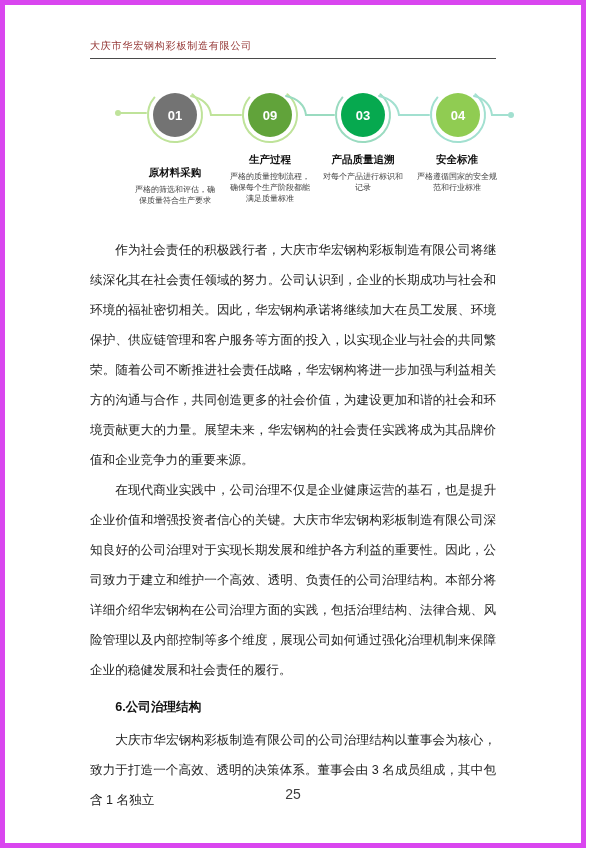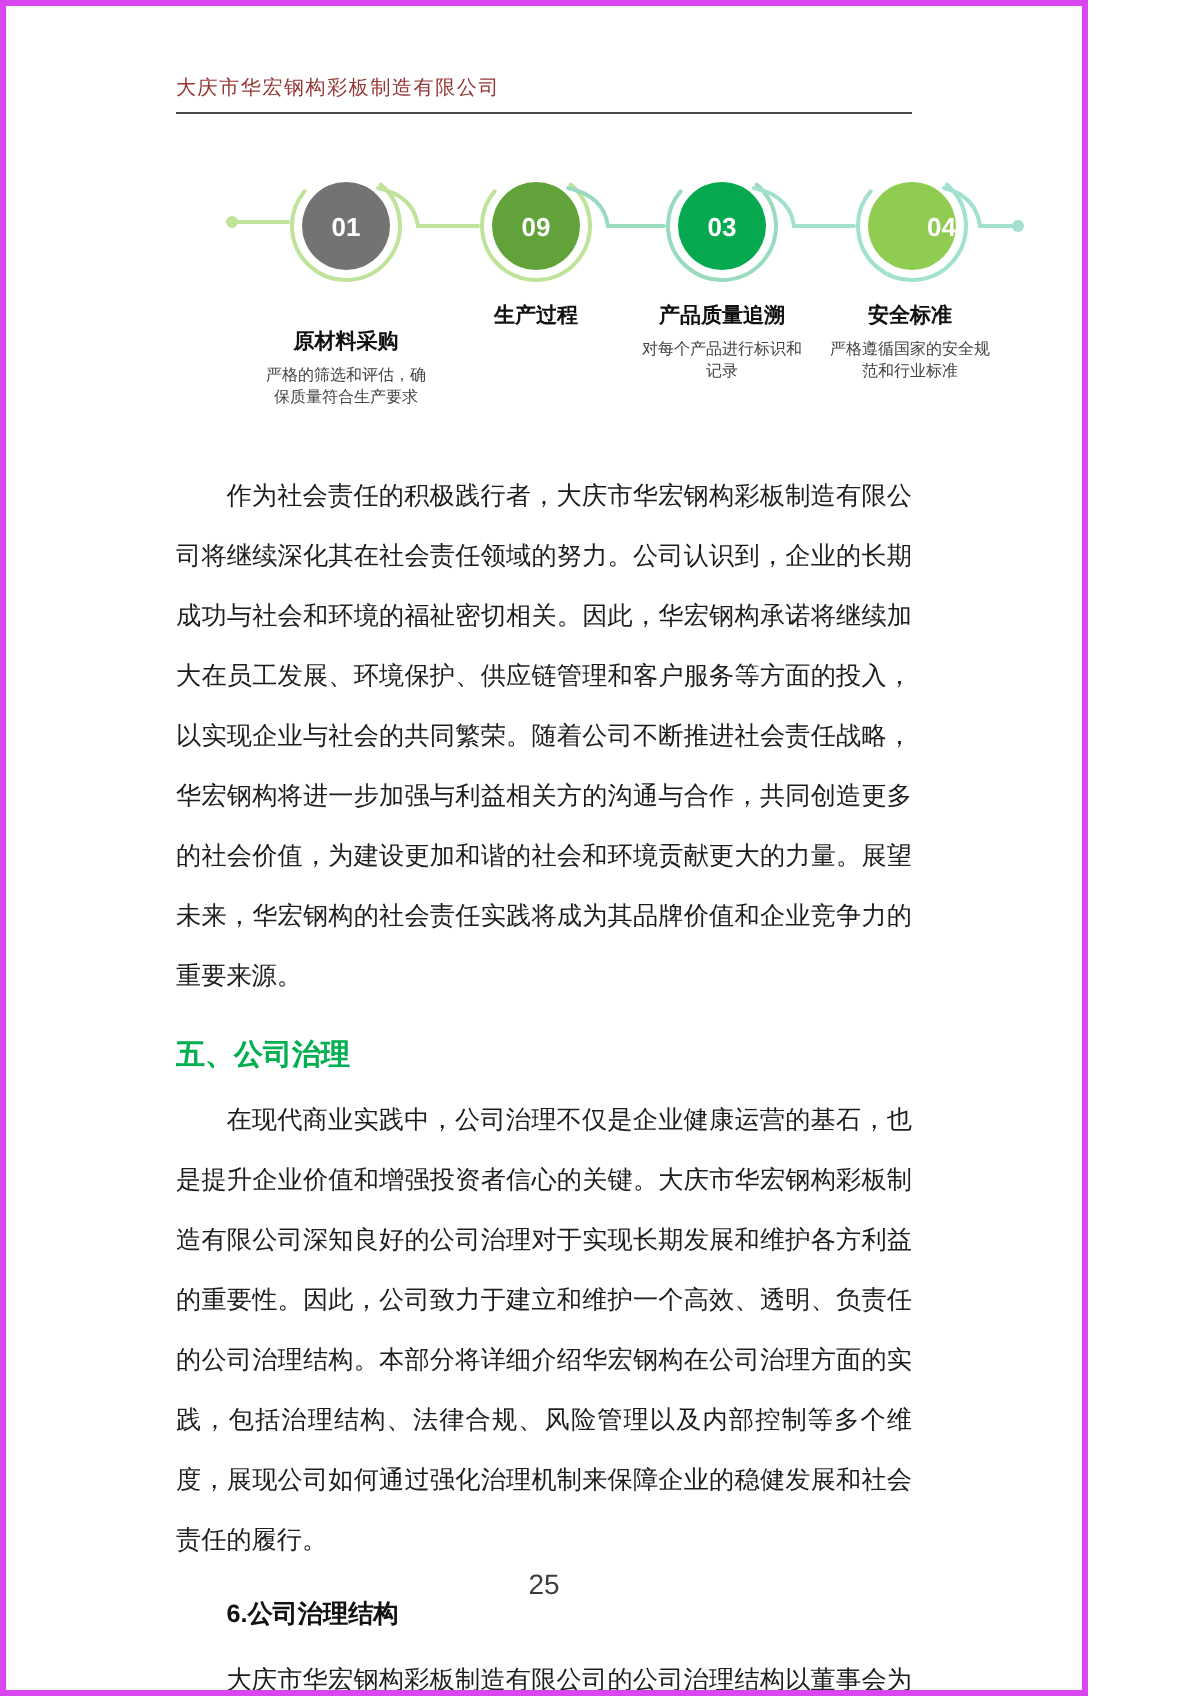--- a/index.html
+++ b/index.html
@@ -1,21 +1,21 @@
 <!DOCTYPE html>
 <html style="--line-a: #bfe39a; --line-b: #9adbc0; --line-c: #a2e0d0; --accent-green: #00af50; --header-red: #943634;"><head>
 <meta charset="utf-8">
 <style>
   html,body{margin:0;padding:0;background:#fff;}
   .page{
     position:relative;
-    width:544px;height:848px;
+    width:586px;height:848px;
     background:#ffffff;
     box-sizing:border-box;
-    border:3px solid #d946ef;
+    border:5px solid #d946ef;
     font-family:"Liberation Sans", sans-serif;
     color:#1f1f1f;
     overflow:hidden;
   }
   
   .doc-header{
     position:absolute;left:85px;right:85px;top:34px;
     border-bottom:1px solid #4a4a4a;
     padding-bottom:5px;
   }
@@ -114,46 +114,46 @@
 
     <div class="step-circle c1" style="background: #737373;">
       <span>01</span>
     </div>
     <div class="step-circle c2" style="background: rgb(97, 163, 58);">
       <span>09</span>
     </div>
     <div class="step-circle c3" style="background: rgb(6, 169, 79);">
       <span>03</span>
     </div>
-    <div class="step-circle c4" style="background: rgb(144, 204, 82); justify-content: flex-end;">
+    <div class="step-circle c4" style="background: rgb(144, 204, 82);">
       <span>04</span>
     </div>
 
     <div class="step-labels">
       <div class="step-col l1">
         <div class="step-title">原材料采购</div>
         <div class="step-desc">严格的筛选和评估，确保质量符合生产要求</div>
       </div>
       <div class="step-col l2">
         <div class="step-title">生产过程</div>
+        <div class="step-desc">严格的质量控制流程，确保每个生产阶段都能满足质量标准</div>
       </div>
       <div class="step-col l3">
         <div class="step-title">产品质量追溯</div>
         <div class="step-desc">对每个产品进行标识和记录</div>
       </div>
       <div class="step-col l4">
         <div class="step-title">安全标准</div>
         <div class="step-desc">严格遵循国家的安全规范和行业标准</div>
       </div>
     </div>
   </section>
 
   <main class="content">
     <p>作为社会责任的积极践行者，大庆市华宏钢构彩板制造有限公司将继续深化其在社会责任领域的努力。公司认识到，企业的长期成功与社会和环境的福祉密切相关。因此，华宏钢构承诺将继续加大在员工发展、环境保护、供应链管理和客户服务等方面的投入，以实现企业与社会的共同繁荣。随着公司不断推进社会责任战略，华宏钢构将进一步加强与利益相关方的沟通与合作，共同创造更多的社会价值，为建设更加和谐的社会和环境贡献更大的力量。展望未来，华宏钢构的社会责任实践将成为其品牌价值和企业竞争力的重要来源。</p>
-    <h2 class="section-heading">五、公司治理</h2>
     <p>在现代商业实践中，公司治理不仅是企业健康运营的基石，也是提升企业价值和增强投资者信心的关键。大庆市华宏钢构彩板制造有限公司深知良好的公司治理对于实现长期发展和维护各方利益的重要性。因此，公司致力于建立和维护一个高效、透明、负责任的公司治理结构。本部分将详细介绍华宏钢构在公司治理方面的实践，包括治理结构、法律合规、风险管理以及内部控制等多个维度，展现公司如何通过强化治理机制来保障企业的稳健发展和社会责任的履行。</p>
     <h3 class="sub-heading">6.公司治理结构</h3>
     <p>大庆市华宏钢构彩板制造有限公司的公司治理结构以董事会为核心，致力于打造一个高效、透明的决策体系。董事会由 3 名成员组成，其中包含 1 名独立</p>
   </main>
 
   <div class="doc-footer">
     <span>25</span>
   </div>
 
 </div>

